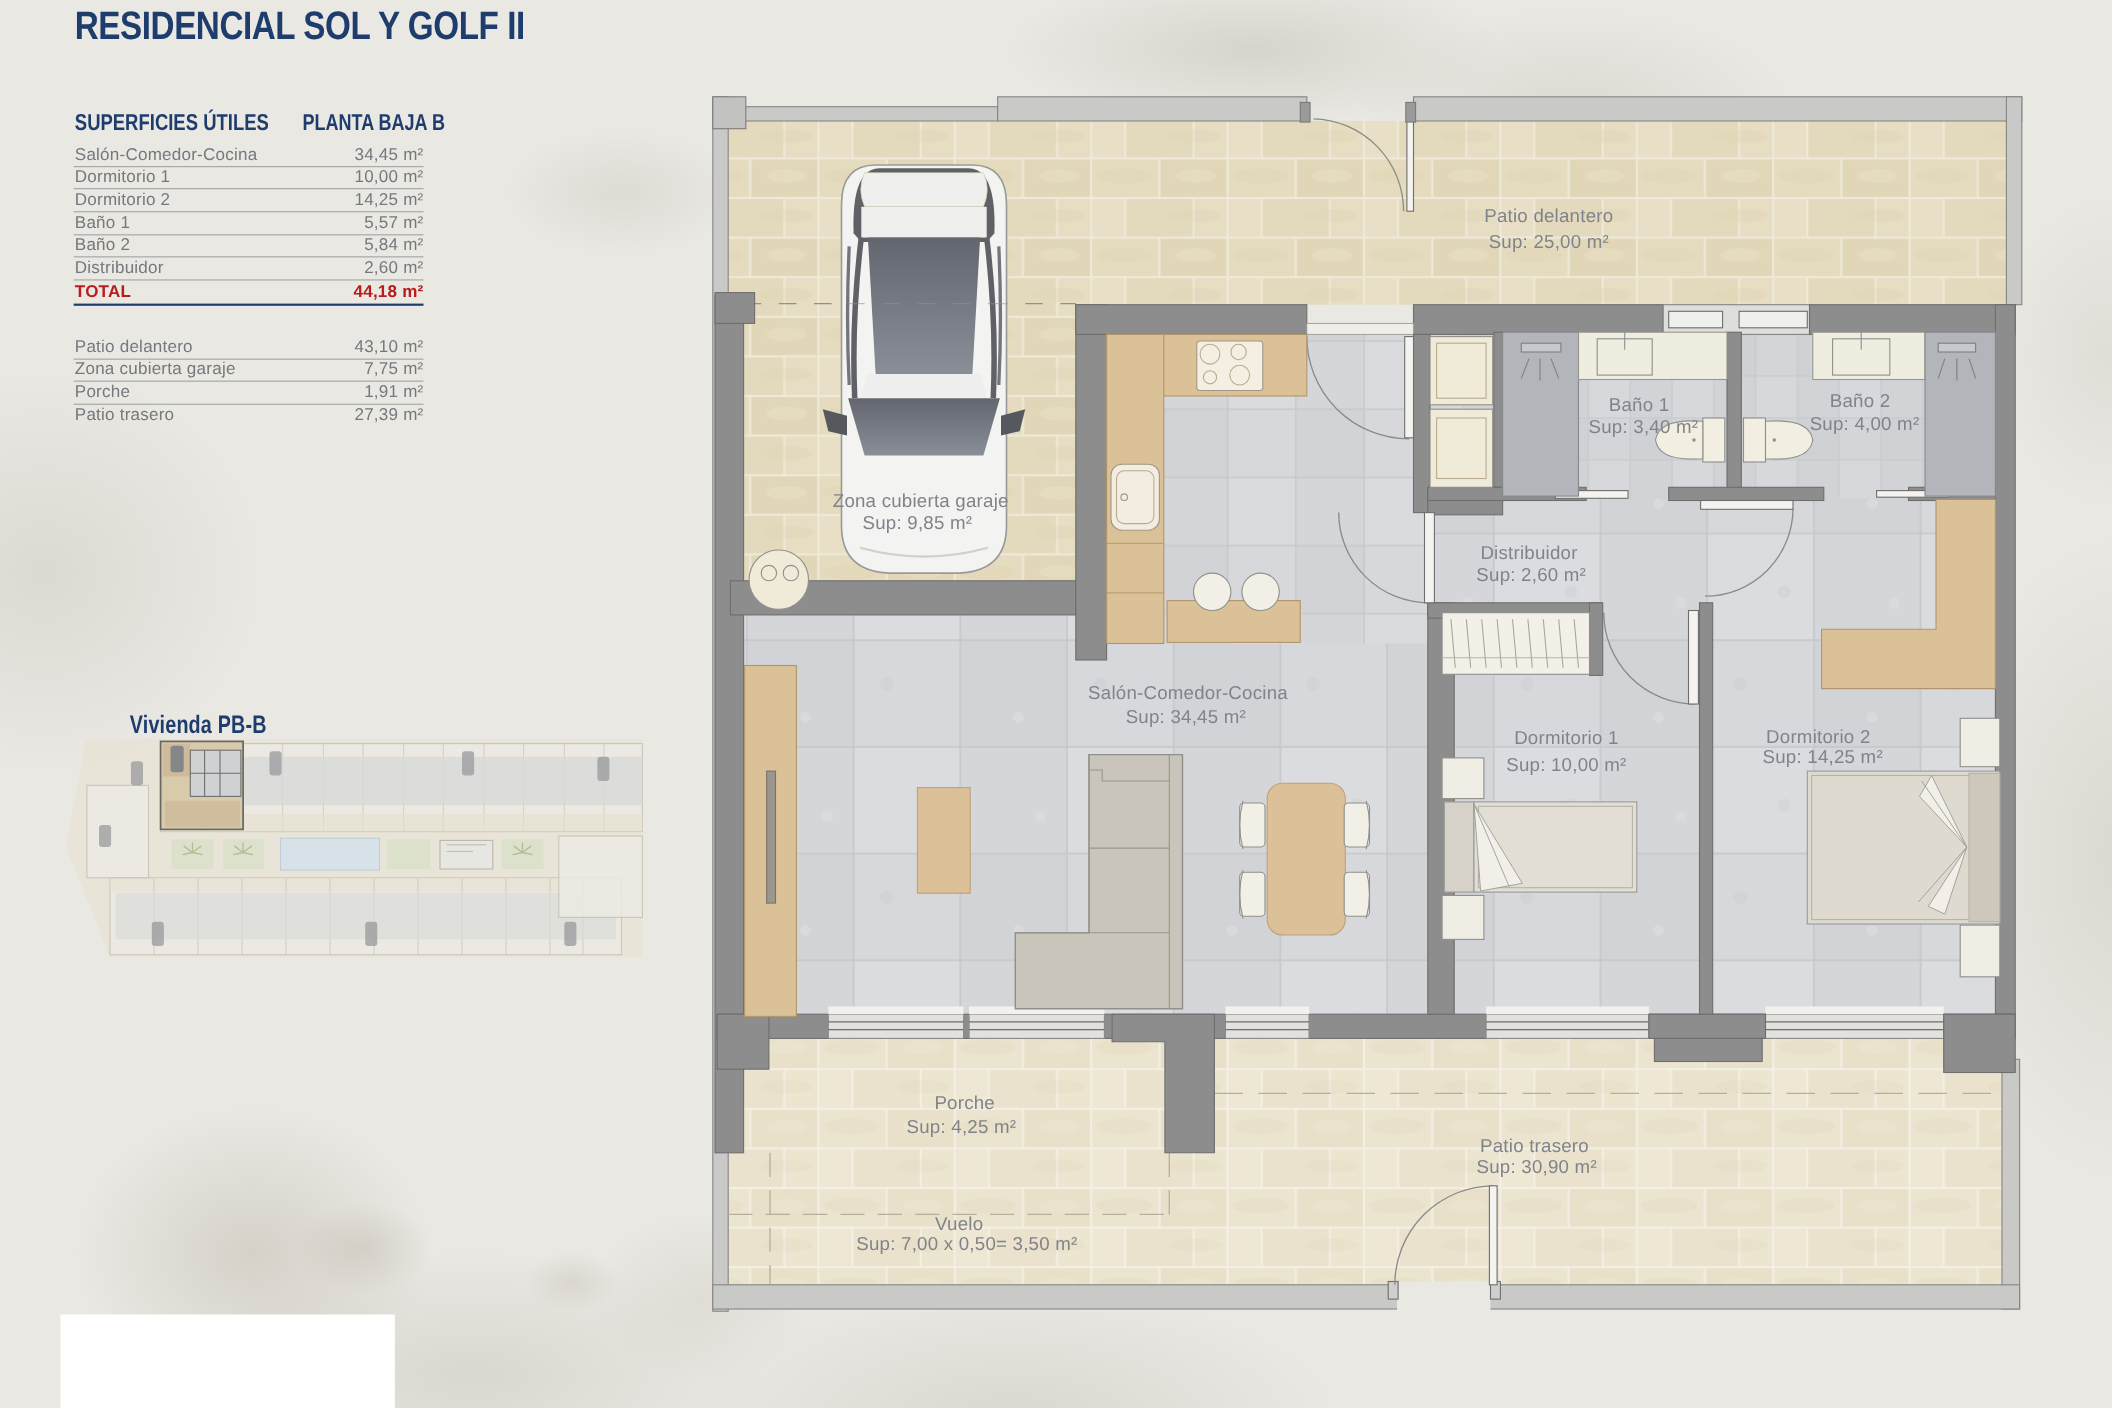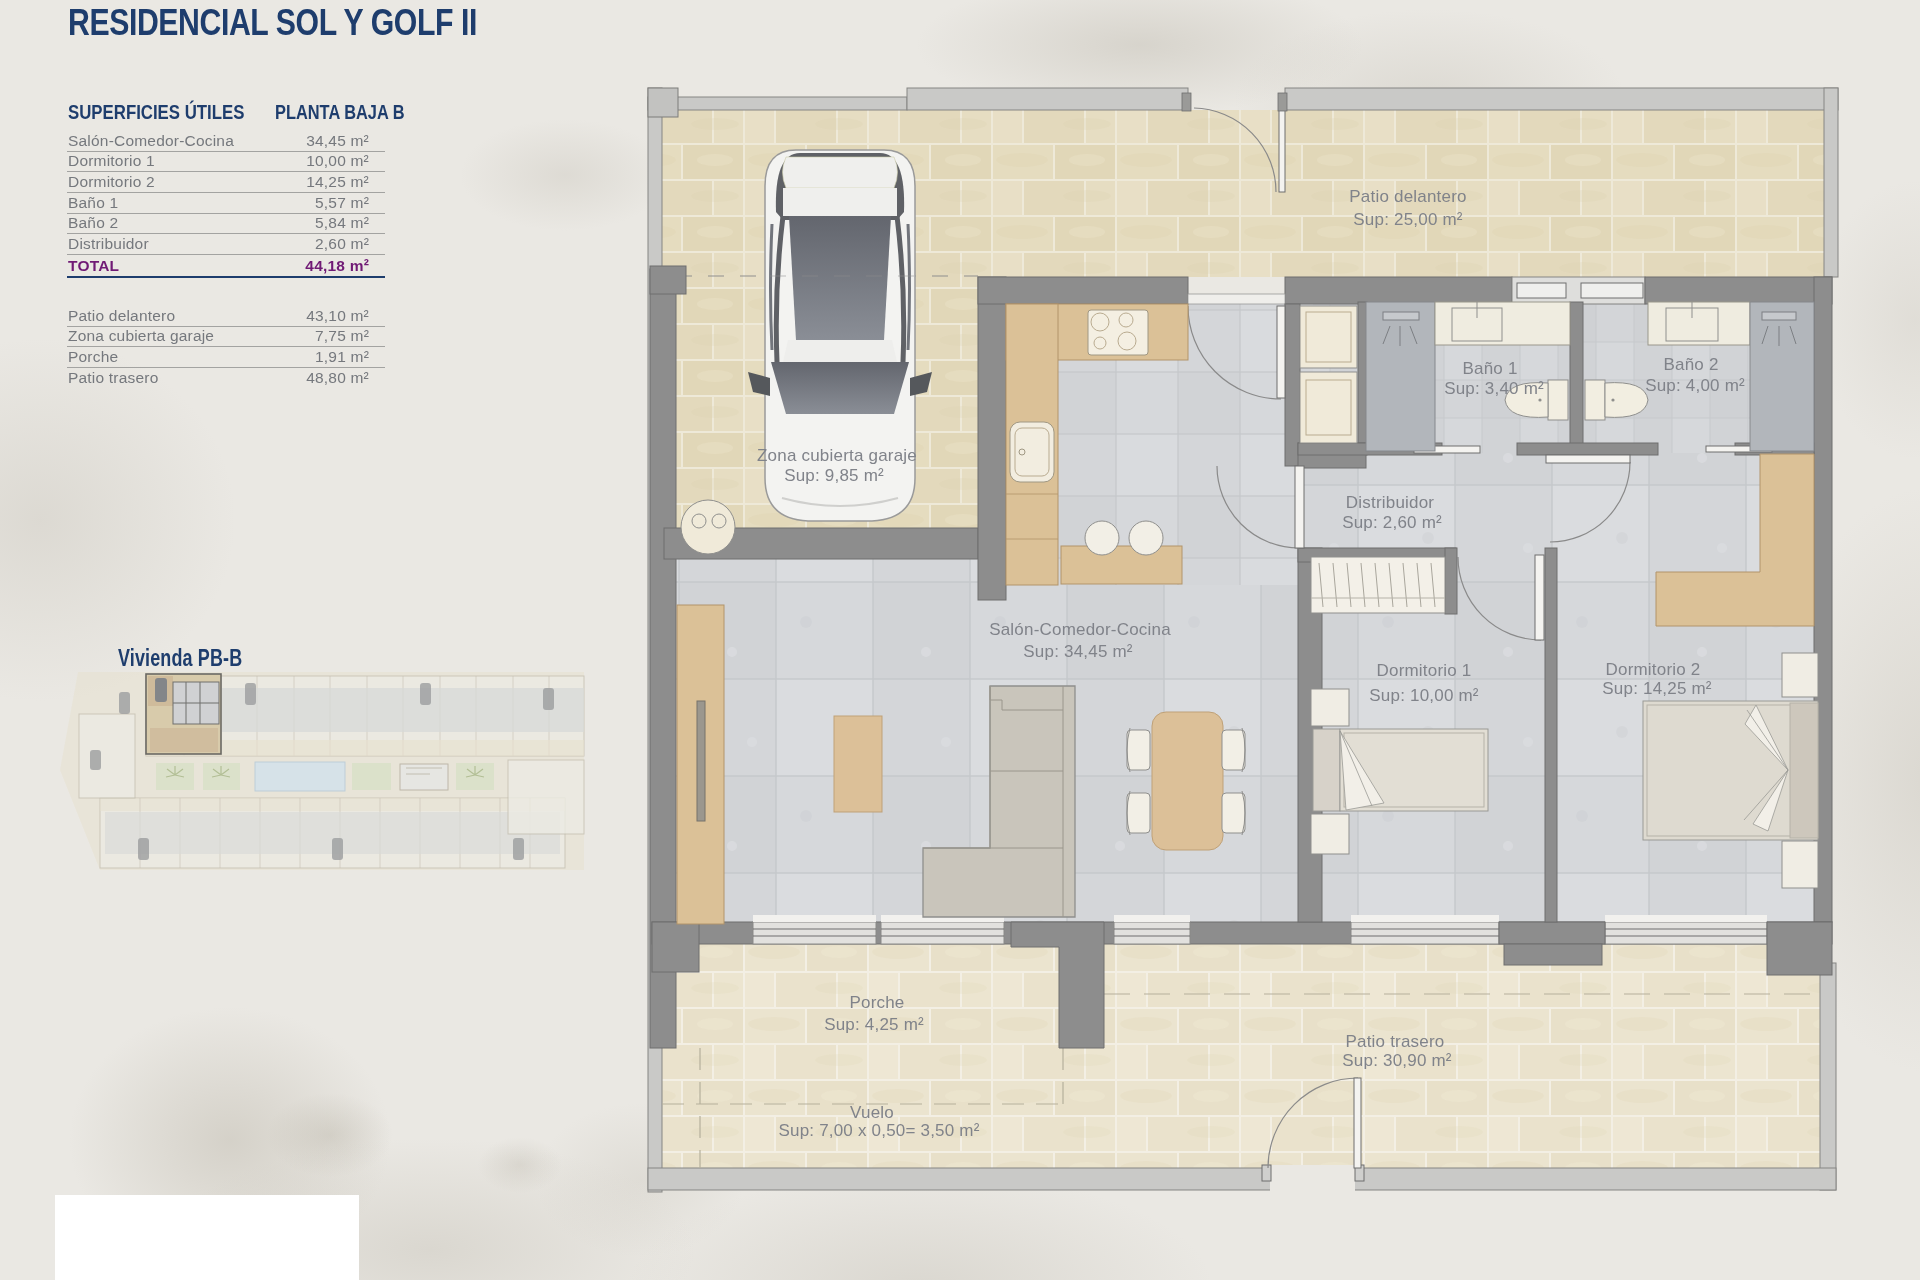--- a/index.html
+++ b/index.html
@@ -23,22 +23,22 @@
   #title{position:absolute;left:68px;top:2px;font-size:36px;color:#1e3d6d;
     letter-spacing:-0.5px;white-space:nowrap;font-weight:600;
     transform:scaleX(0.84);transform-origin:0 0;}
   #title b{font-weight:800;}
   #thead{position:absolute;left:68px;top:100px;width:360px;font-size:21px;font-weight:700;color:#1e3d6d;white-space:nowrap;}
   #thead .h1{position:absolute;left:0;top:0;transform:scaleX(0.80);transform-origin:0 0;}
   #thead .h2{position:absolute;left:207px;top:0;transform:scaleX(0.78);transform-origin:0 0;}
   #tbl{position:absolute;left:67px;top:131px;width:318px;font-size:15.5px;color:#75787d;}
   .trow{position:relative;height:19.66px;border-bottom:1px solid #a3a3a1;}
   .trow .lb{position:absolute;left:1px;bottom:1px;white-space:nowrap;letter-spacing:.2px;}
-  .trow .vl{position:absolute;right:16px;bottom:1px;white-space:nowrap;letter-spacing:.2px;margin-left:36px;}
-  .trow.total{height:20.8px;border-bottom:2px solid #1e3d6d;font-weight:700;color:#701a75;}
+  .trow .vl{position:absolute;right:0;bottom:1px;white-space:nowrap;letter-spacing:.2px;margin-left:36px;}
+  .trow.total{height:20.8px;border-bottom:2px solid #1e3d6d;font-weight:700;color:#b91c1c;}
   .trow.nob{border-bottom:none;}
   #tbl2{position:absolute;left:67px;top:306px;width:318px;font-size:15.5px;color:#75787d;}
   #vivtitle{position:absolute;left:118px;top:645px;font-size:23px;color:#1e3d6d;font-weight:600;letter-spacing:.2px;transform:scaleX(0.78);transform-origin:0 0;}
   #whitebox{position:absolute;left:55px;top:1195px;width:304px;height:85px;background:#ffffff;}
   svg text{font-family:"Liberation Sans", sans-serif;}
   .rlab{fill:#80838a;font-size:17px;letter-spacing:.2px;}
 </style>
 </head>
 <body>
 
@@ -92,21 +92,21 @@
   <div class="trow">
       <span class="lb">Zona cubierta garaje</span>
       <span class="vl">7,75 m²</span>
     </div>
   <div class="trow">
       <span class="lb">Porche</span>
       <span class="vl">1,91 m²</span>
     </div>
   <div class="trow nob">
       <span class="lb">Patio trasero</span>
-      <span class="vl">48,80 m²</span>
+      <span class="vl">27,39 m²</span>
     </div>
 </div>
 
 <div id="vivtitle">Vivienda PB-B</div>
 
 <div id="whitebox"></div>
 <svg id="plan" width="1920" height="1280" viewBox="0 0 1920 1280" style="position:absolute;left:0;top:0;">
 <defs>
 <pattern id="brickD" width="124" height="72" patternUnits="userSpaceOnUse">
   <rect width="124" height="72" fill="#eee9d8"></rect>

